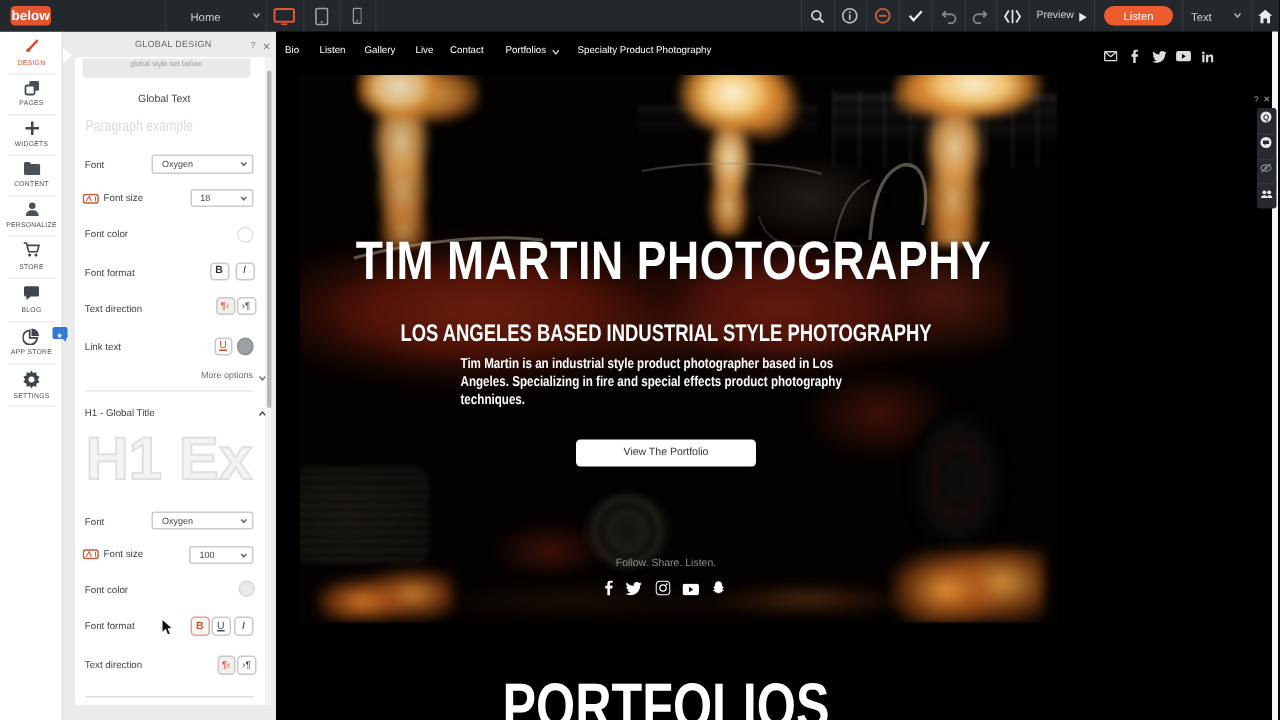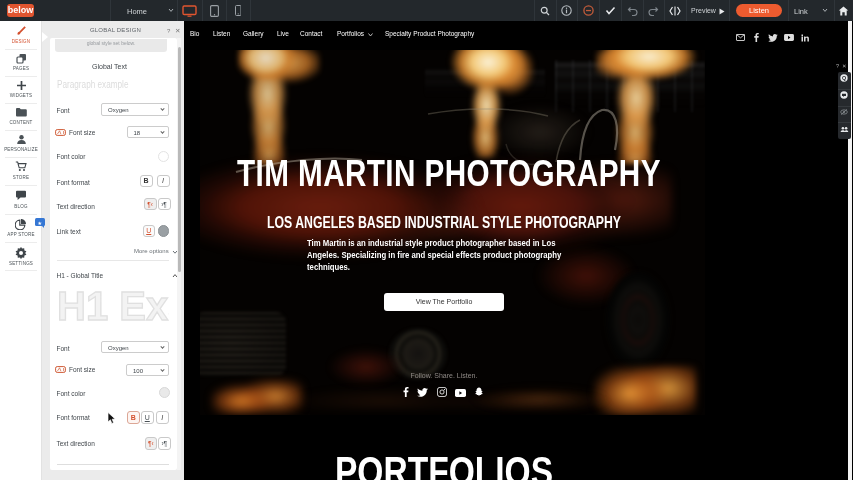--- a/index.html
+++ b/index.html
@@ -187,21 +187,21 @@
       </svg>
     </div>
     <div class="sep" style="left:686px"></div>
     <div class="tb-txt" style="left:691px; top:7px; font-size:7px;">Preview</div>
     <svg class="abs" style="left:719px;top:7.5px" width="6" height="7" viewBox="0 0 6 7">
       <path d="M0.5 0.5 L5.5 3.5 L0.5 6.5 Z" fill="#e8eaec"></path>
     </svg>
     <div class="sep" style="left:729px"></div>
     <div class="abs" style="left:736px;top:4px;width:46px;height:13px;background:#ed5b2f;border-radius:7px;color:#fff;font-size:7.5px;text-align:center;line-height:13px;">Listen</div>
     <div class="sep" style="left:788px"></div>
-    <div class="tb-txt" style="left:794px; top:7px;">Link</div>
+    <div class="tb-txt" style="left:794px; top:7px;">Text</div>
     <svg class="abs" style="left:822px;top:8px" width="6" height="5" viewBox="0 0 6 5">
       <path d="M1 1 L3 3.4 L5 1" stroke="#aab0b4" stroke-width="1" fill="none"></path>
     </svg>
     <div class="sep" style="left:834px"></div>
     <div class="tb-ico" style="left:834px;width:19px">
       <svg width="11" height="10" viewBox="0 0 11 10">
         <path d="M5.5 0.5 L0.8 4.5 H2.3 V9.5 H4.3 V6.3 H6.7 V9.5 H8.7 V4.5 H10.2 Z" fill="#e8eaec"></path>
       </svg>
     </div>
   </div>

